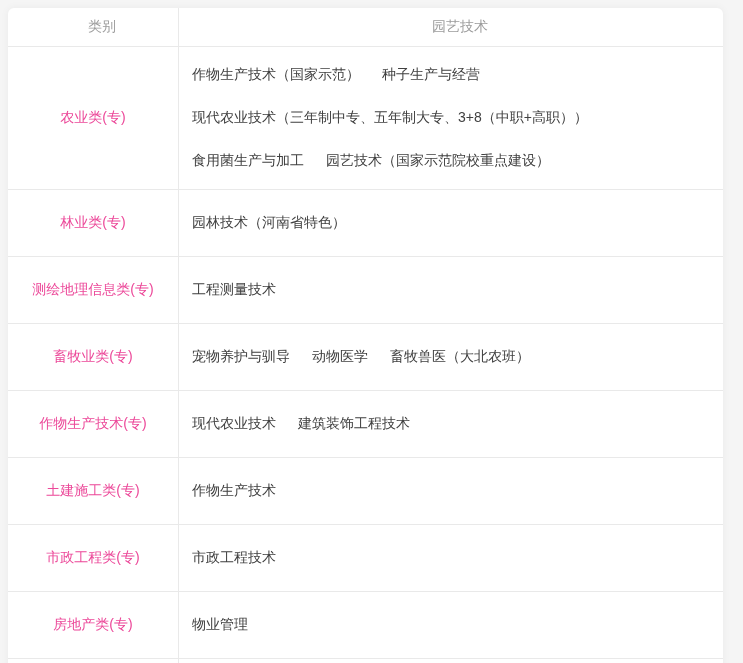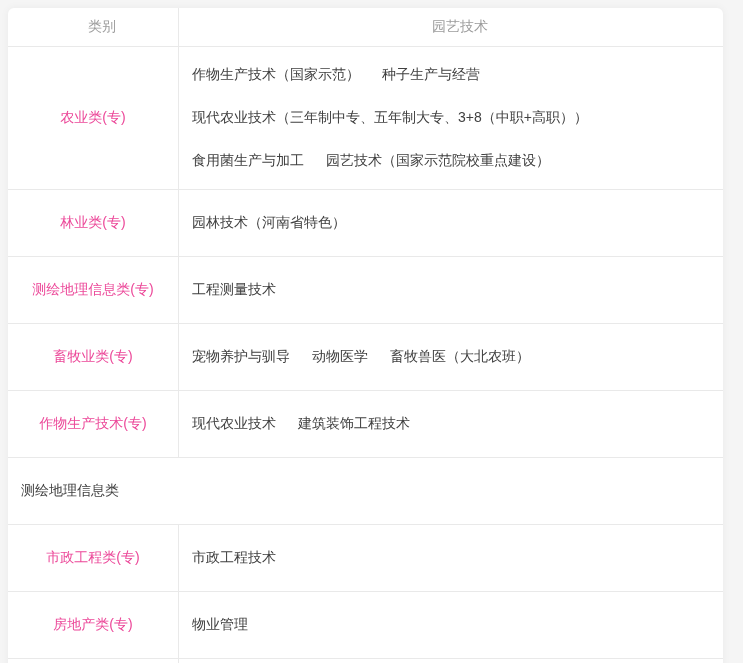--- a/index.html
+++ b/index.html
@@ -124,23 +124,24 @@
     <div class="cat-cell">作物生产技术(专)</div>
     <div class="majors-cell">
           <div class="major-line">
             <span class="major-item">现代农业技术</span>
             <span class="major-item">建筑装饰工程技术</span>
           </div>
         </div>
   </div>
 
   <div class="t-row">
+    <div class="cat-cell">土建施工类(专)</div>
     <div class="majors-cell">
           <div class="major-line">
-            <span class="major-item">测绘地理信息类</span>
+            <span class="major-item">作物生产技术</span>
           </div>
         </div>
   </div>
 
   <div class="t-row">
     <div class="cat-cell">市政工程类(专)</div>
     <div class="majors-cell">
           <div class="major-line">
             <span class="major-item">市政工程技术</span>
           </div>

